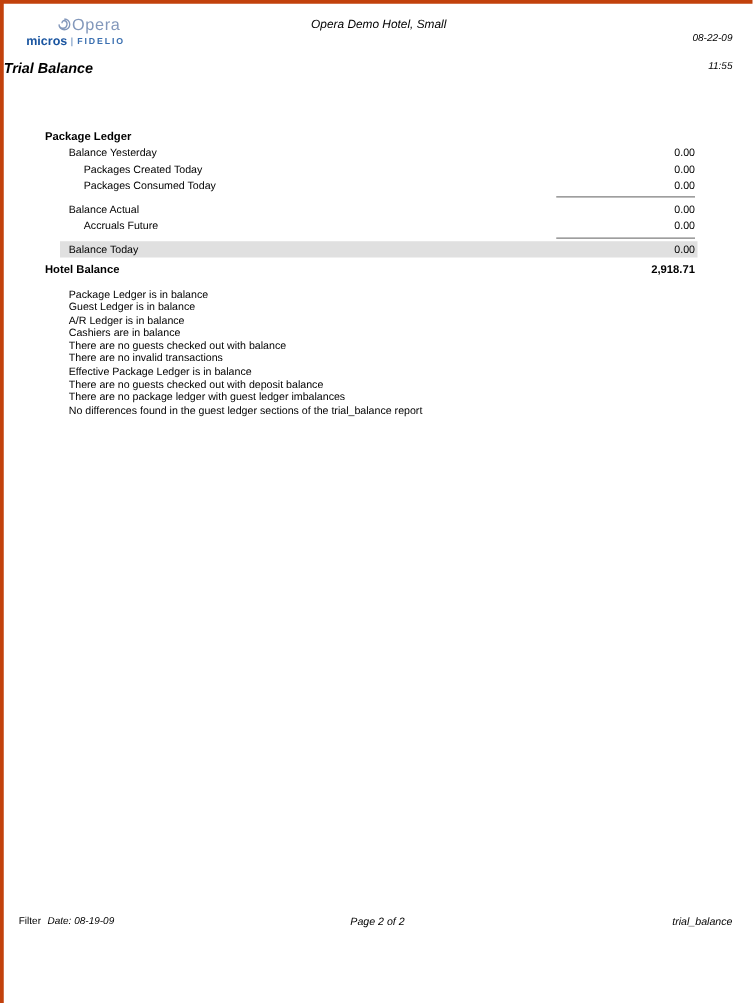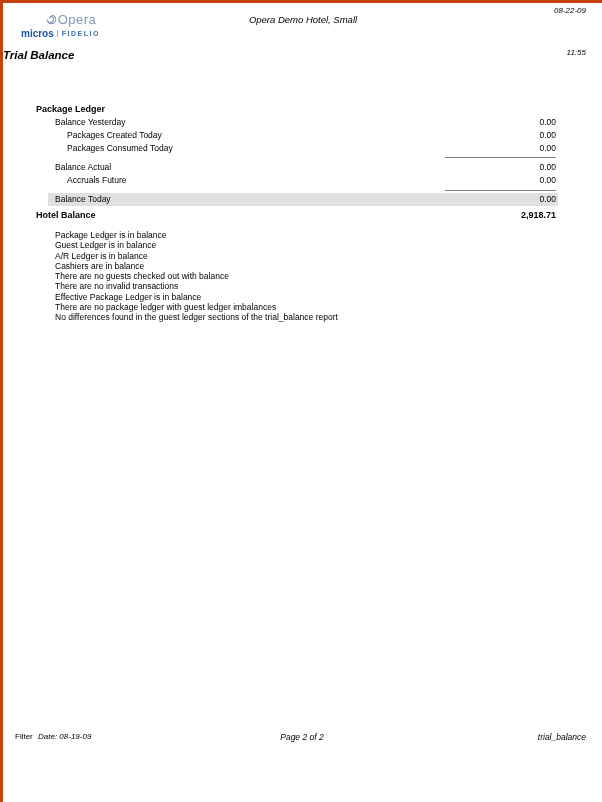--- a/index.html
+++ b/index.html
@@ -36,21 +36,21 @@
     letter-spacing: 1.5px;
     border-left: 1px solid #8aa7cc;
     padding-left: 4px;
   }
 
   
   .hotel-name {
     position: absolute; top: 11px; left: 0; right: 0;
     text-align: center; font-size: 9.5px; font-weight: normal; font-style: italic;
   }
-  .header-date { position: absolute; top: 3px; right: 17px; font-size: 8px; font-style: italic; margin-left: 10px; }
+  .header-date { position: absolute; top: 23px; right: 17px; font-size: 8px; font-style: italic; margin-left: 10px; }
   .report-title {
     position: absolute; top: 46px; left: 0; right: 0;
     text-align: left; font-size: 11.5px; font-weight: bold; font-style: italic;
   }
   .header-time { position: absolute; top: 45px; right: 17px; font-size: 8px; font-style: italic; }
 
   
   .section-title { position: absolute; top: 101px; left: 33px; font-size: 9px; font-weight: bold; }
   .ledger { position: absolute; top: 113px; left: 45px; width: 510px; font-size: 8.5px; }
   .lrow { position: relative; height: 13px; line-height: 12px; }
@@ -136,20 +136,21 @@
   </div>
 
   <div class="messages">
     <div class="msg">Package Ledger is in balance</div>
     <div class="msg">Guest Ledger is in balance</div>
     <div class="msg">A/R Ledger is in balance</div>
     <div class="msg">Cashiers are in balance</div>
     <div class="msg">There are no guests checked out with balance</div>
     <div class="msg">There are no invalid transactions</div>
     <div class="msg">Effective Package Ledger is in balance</div>
+    <div class="msg">There are no guests checked out with deposit balance</div>
     <div class="msg">There are no package ledger with guest ledger imbalances</div>
     <div class="msg">No differences found in the guest ledger sections of the trial_balance report</div>
   </div>
 
   <div class="footer-filter">Filter</div>
   <div class="footer-date">Date: 08-19-09</div>
   <div class="footer-page">Page 2 of 2</div>
   <div class="footer-report">trial_balance</div>
 
 </div>

